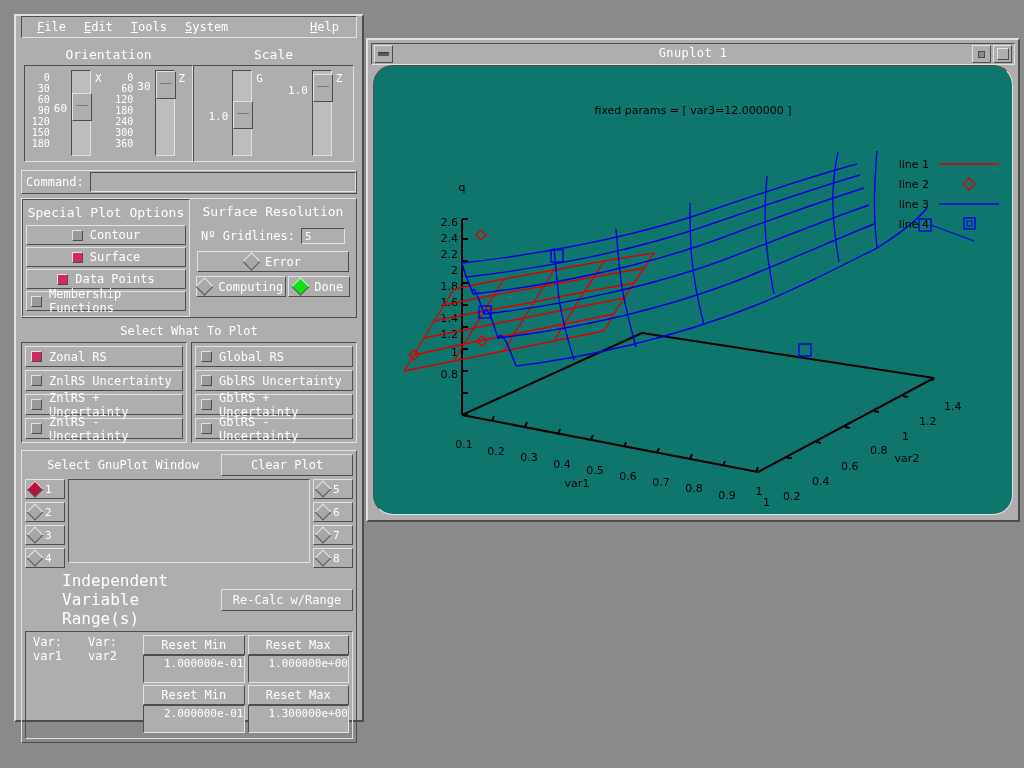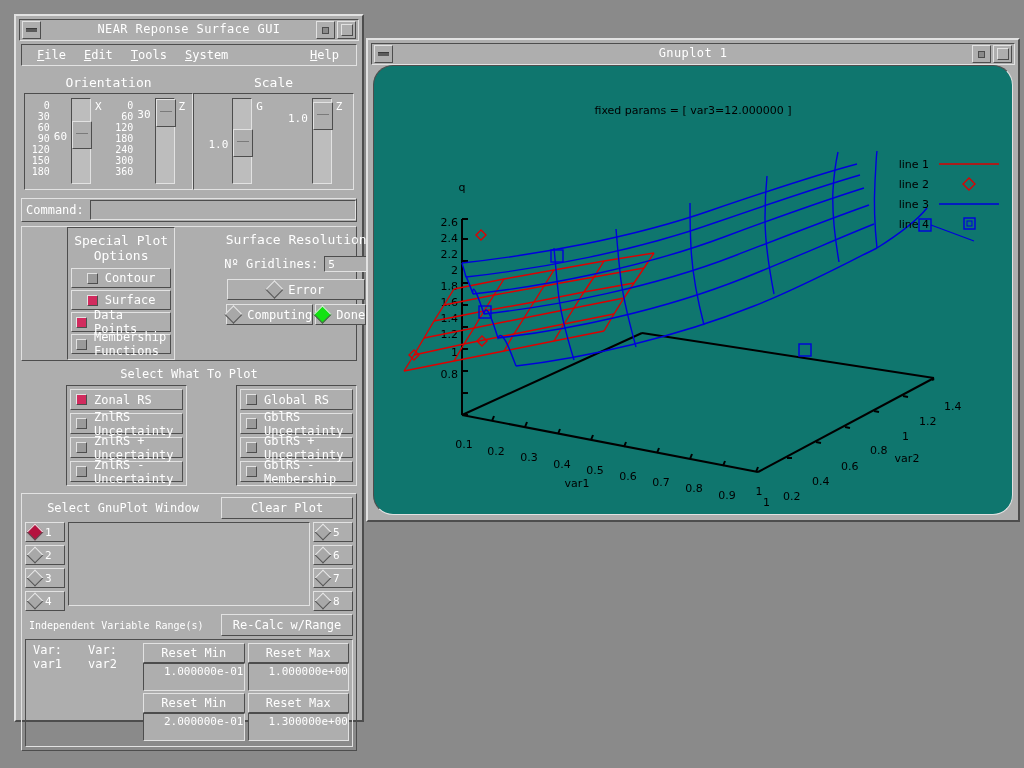--- a/index.html
+++ b/index.html
@@ -68,21 +68,21 @@
        border-top:1px solid #e2e2e2;border-left:1px solid #e2e2e2;
        border-right:1px solid #4d4d4d;border-bottom:1px solid #4d4d4d;}
   .chk.on{background:#d12b5e;}
   .dia{width:11px;height:11px;margin-right:7px;flex:none;transform:rotate(45deg);
        background:#a8a8a8;border-top:1px solid #e8e8e8;border-left:1px solid #e8e8e8;
        border-right:1px solid #555;border-bottom:1px solid #555;}
   .dia.on-green{background:#12e212;}
   .dia.on-red{background:#b5123f;}
 
   .two-col{display:flex;margin:0 5px;}
-  .col{flex:1;margin-left:45px;}
+  .col{flex:1;}
   .sub{padding:3px;box-sizing:border-box;}
 
   .res-lbl{font-size:12px;color:#fff;display:flex;align-items:center;
            justify-content:center;padding:6px 0 7px;}
   .res-input{width:44px;height:16px;margin-left:6px;background:#aeaeae;
              font-size:11px;color:#fff;padding-left:3px;box-sizing:border-box;
              line-height:16px;}
   .btnbar{display:flex;margin-top:4px;}
   .mbtn{flex:1;height:19px;display:flex;align-items:center;justify-content:center;
         font-size:12px;color:#fff;background:#aeaeae;margin:0 1px;}
@@ -100,21 +100,21 @@
             justify-content:center;font-size:12px;color:#fff;background:#aeaeae;}
   .gw-body{display:flex;margin:3px 5px 0;gap:3px;}
   .gw-radios{display:flex;flex-direction:column;gap:3px;width:40px;}
   .gw-rad{height:18px;display:flex;align-items:center;padding-left:3px;
           font-size:11px;color:#fff;background:#aeaeae;}
   .gw-rad .dia{margin-right:4px;width:10px;height:10px;}
   .gw-list{flex:1;height:84px;background:#aeaeae;font-size:12px;color:#fff;
            padding:3px 0 0 5px;box-sizing:border-box;}
 
   .ivr-head{display:flex;margin:4px 5px 0;align-items:center;}
-  .ivr-title{flex:1;font-size:10px;color:#fff;padding-left:4px;}
+  .ivr-title{flex:1;font-size:16px;color:#fff;padding-left:4px;margin-left:33px;}
   .ivr-btn{width:130px;height:20px;display:flex;align-items:center;
            justify-content:center;font-size:12px;color:#fff;background:#aeaeae;}
   .ivr-body{margin:3px 5px 0;padding:3px;box-sizing:border-box;display:flex;}
   .ivr-names{width:110px;display:flex;flex-direction:row;
              justify-content:space-around;font-size:12px;color:#fff;padding-left:4px;}
   .ivr-fields{flex:1;}
   .ivr-row{display:flex;gap:3px;margin-bottom:2px;}
   .ivr-cell{flex:1;}
   .ivr-reset{height:18px;display:flex;align-items:center;justify-content:center;
              font-size:12px;color:#fff;background:#aeaeae;}
@@ -129,32 +129,20 @@
   .gp-title{position:absolute;left:0;right:0;top:38px;text-align:center;
             font-size:11px;color:#000;font-family:"DejaVu Sans","Liberation Sans",sans-serif;}
 </style>
 </head>
 <body>
 
 <div class="root">
 
   <div class="win out" id="gui">
 
-    <div class="titlebar in1">
-      <div class="tb-btn out1 tb-min">
-          <i></i>
-        </div>
-      <div class="title-txt">NEAR Reponse Surface GUI</div>
-      <div class="tb-btn out1 tb-ic">
-          <i></i>
-        </div>
-      <div class="tb-btn out1 tb-mx">
-          <i class="out1"></i>
-        </div>
-    </div>
 
     <div class="menubar in1">
       <div class="menu-item"><u>F</u>ile</div>
       <div class="menu-item"><u>E</u>dit</div>
       <div class="menu-item"><u>T</u>ools</div>
       <div class="menu-item"><u>S</u>ystem</div>
       <div class="menu-item menu-right"><u>H</u>elp</div>
     </div>
 
     <div class="panel">
@@ -295,21 +283,21 @@
         <div class="pitem out1">
           <span class="chk"></span>
           <span>GblRS Uncertainty</span>
         </div>
         <div class="pitem out1">
           <span class="chk"></span>
           <span>GblRS + Uncertainty</span>
         </div>
         <div class="pitem out1" style="margin-bottom:0;">
           <span class="chk"></span>
-          <span>GblRS - Membership</span>
+          <span>GblRS - Uncertainty</span>
         </div>
       </div>
     </div>
 
     <div style="margin:7px 5px 0;" class="out1">
       <div class="gw-head" style="margin:3px 3px 0;">
         <div class="gw-title">Select GnuPlot Window</div>
         <div class="gw-clear out1">Clear Plot</div>
       </div>
       <div class="gw-body" style="margin:3px;">

